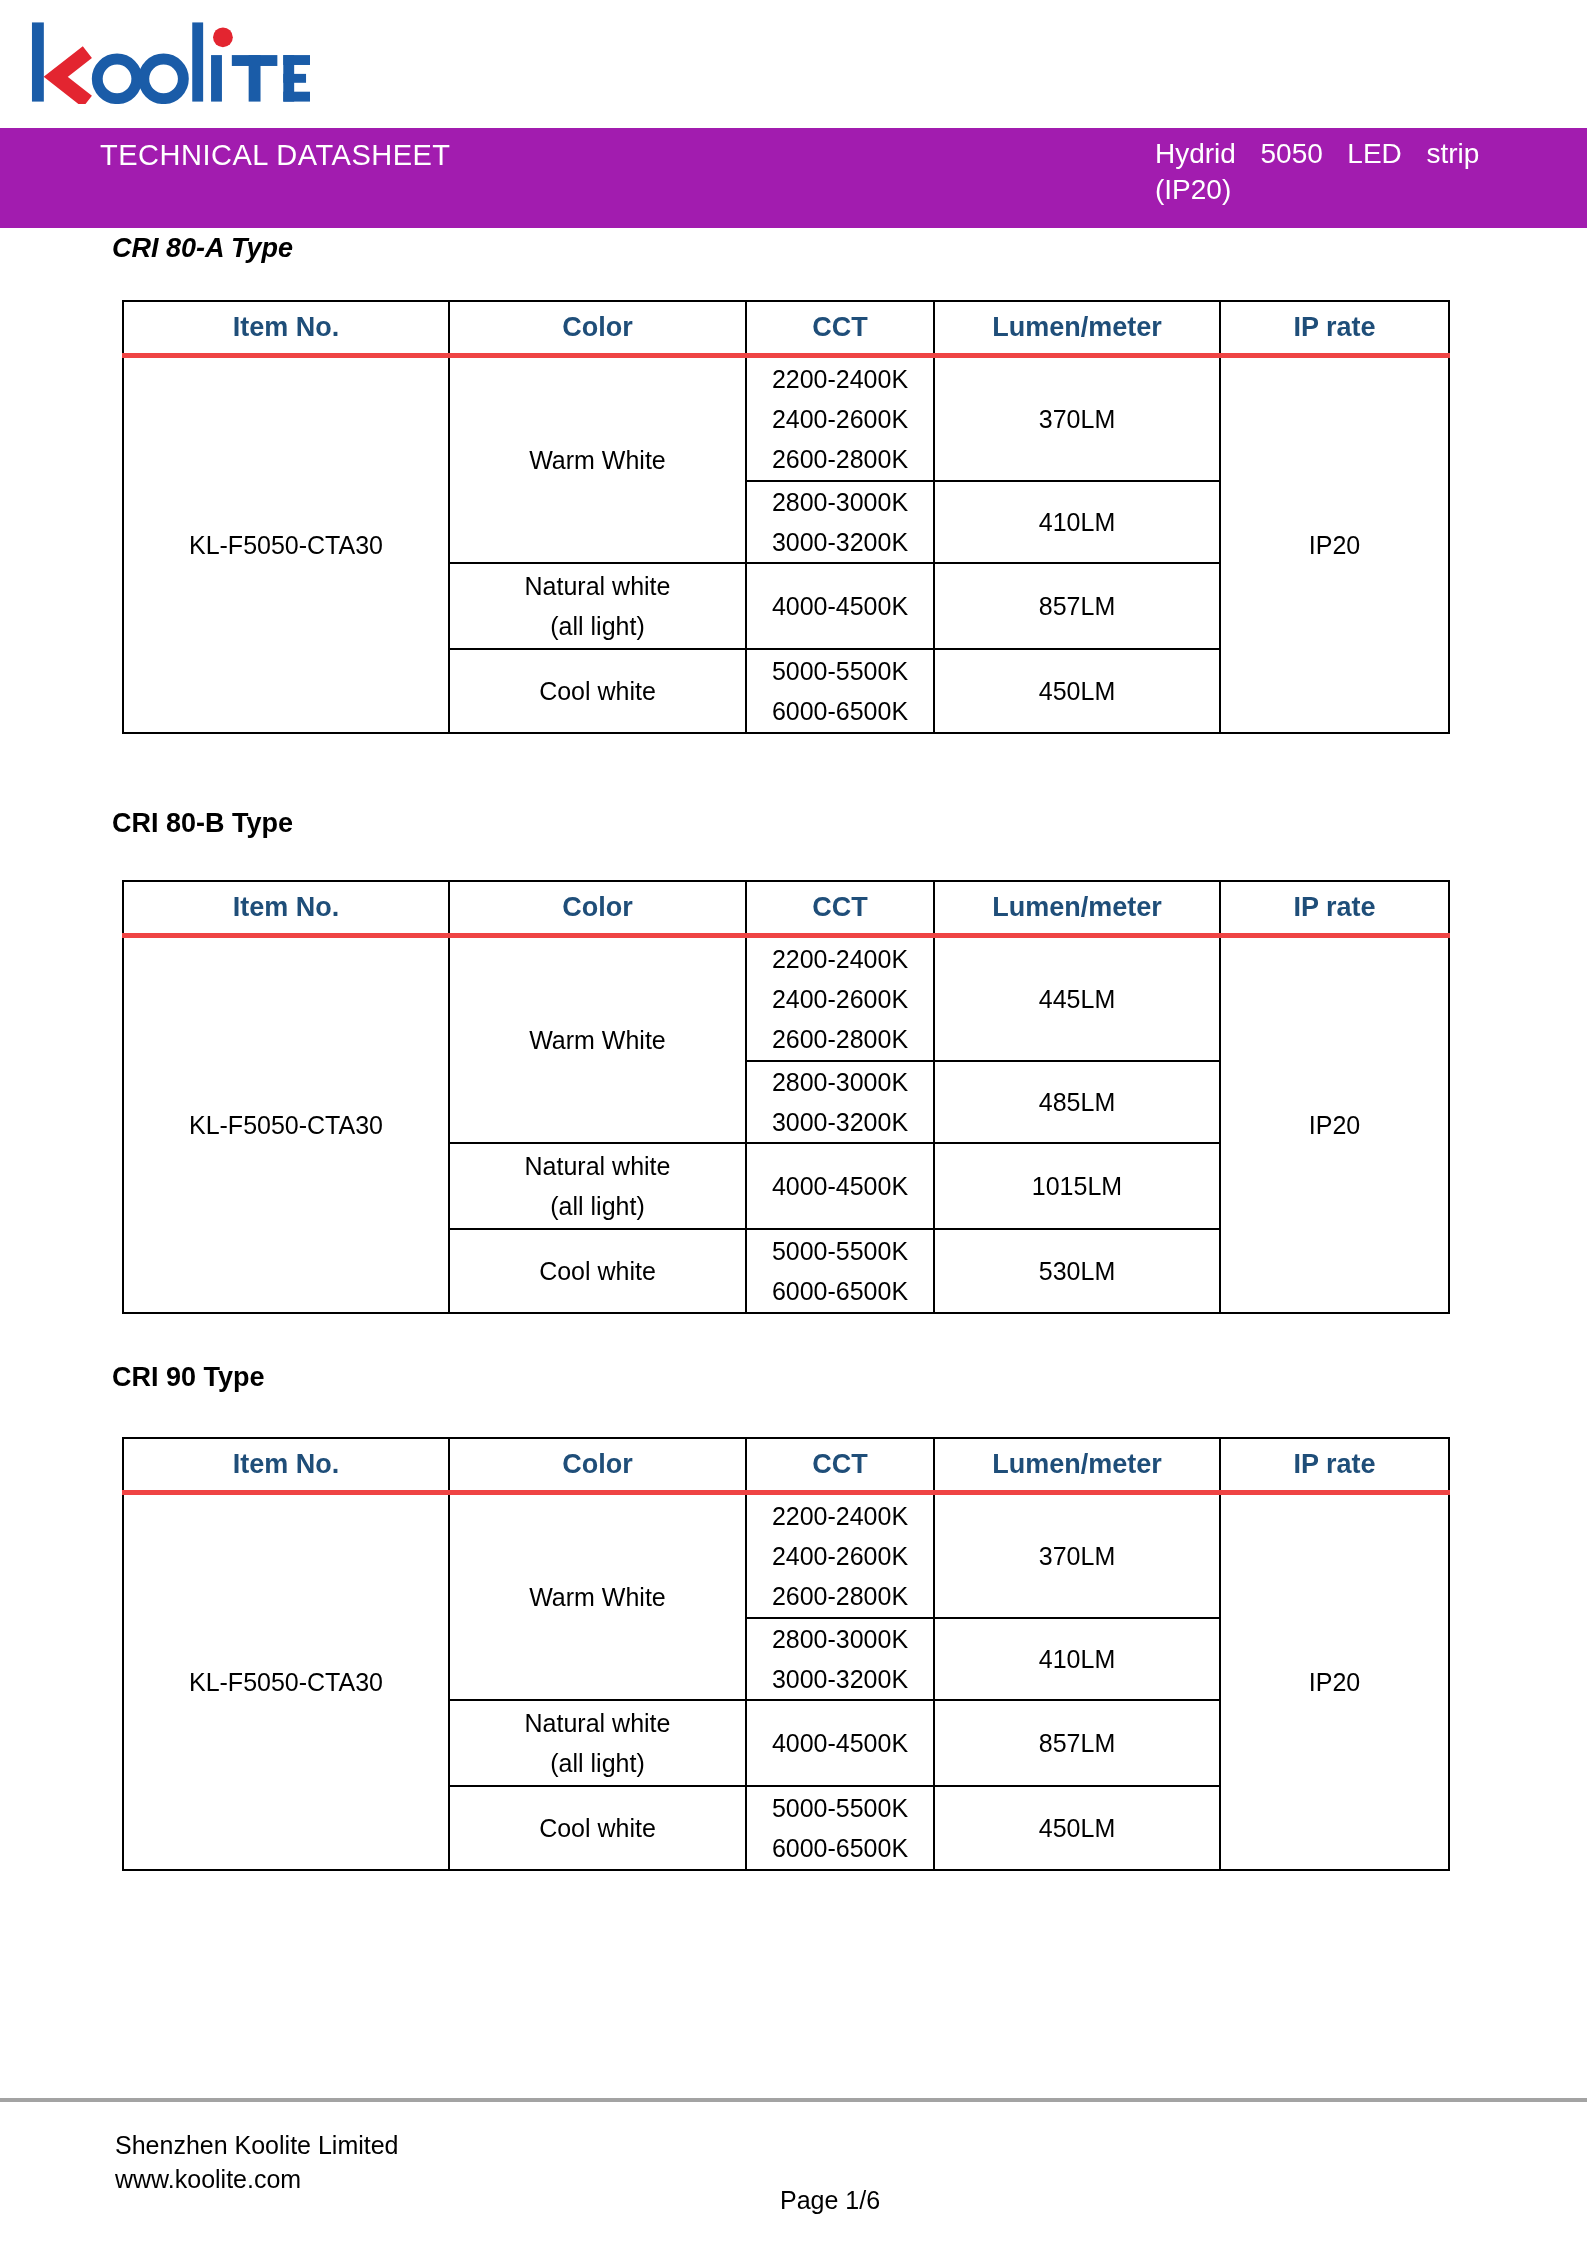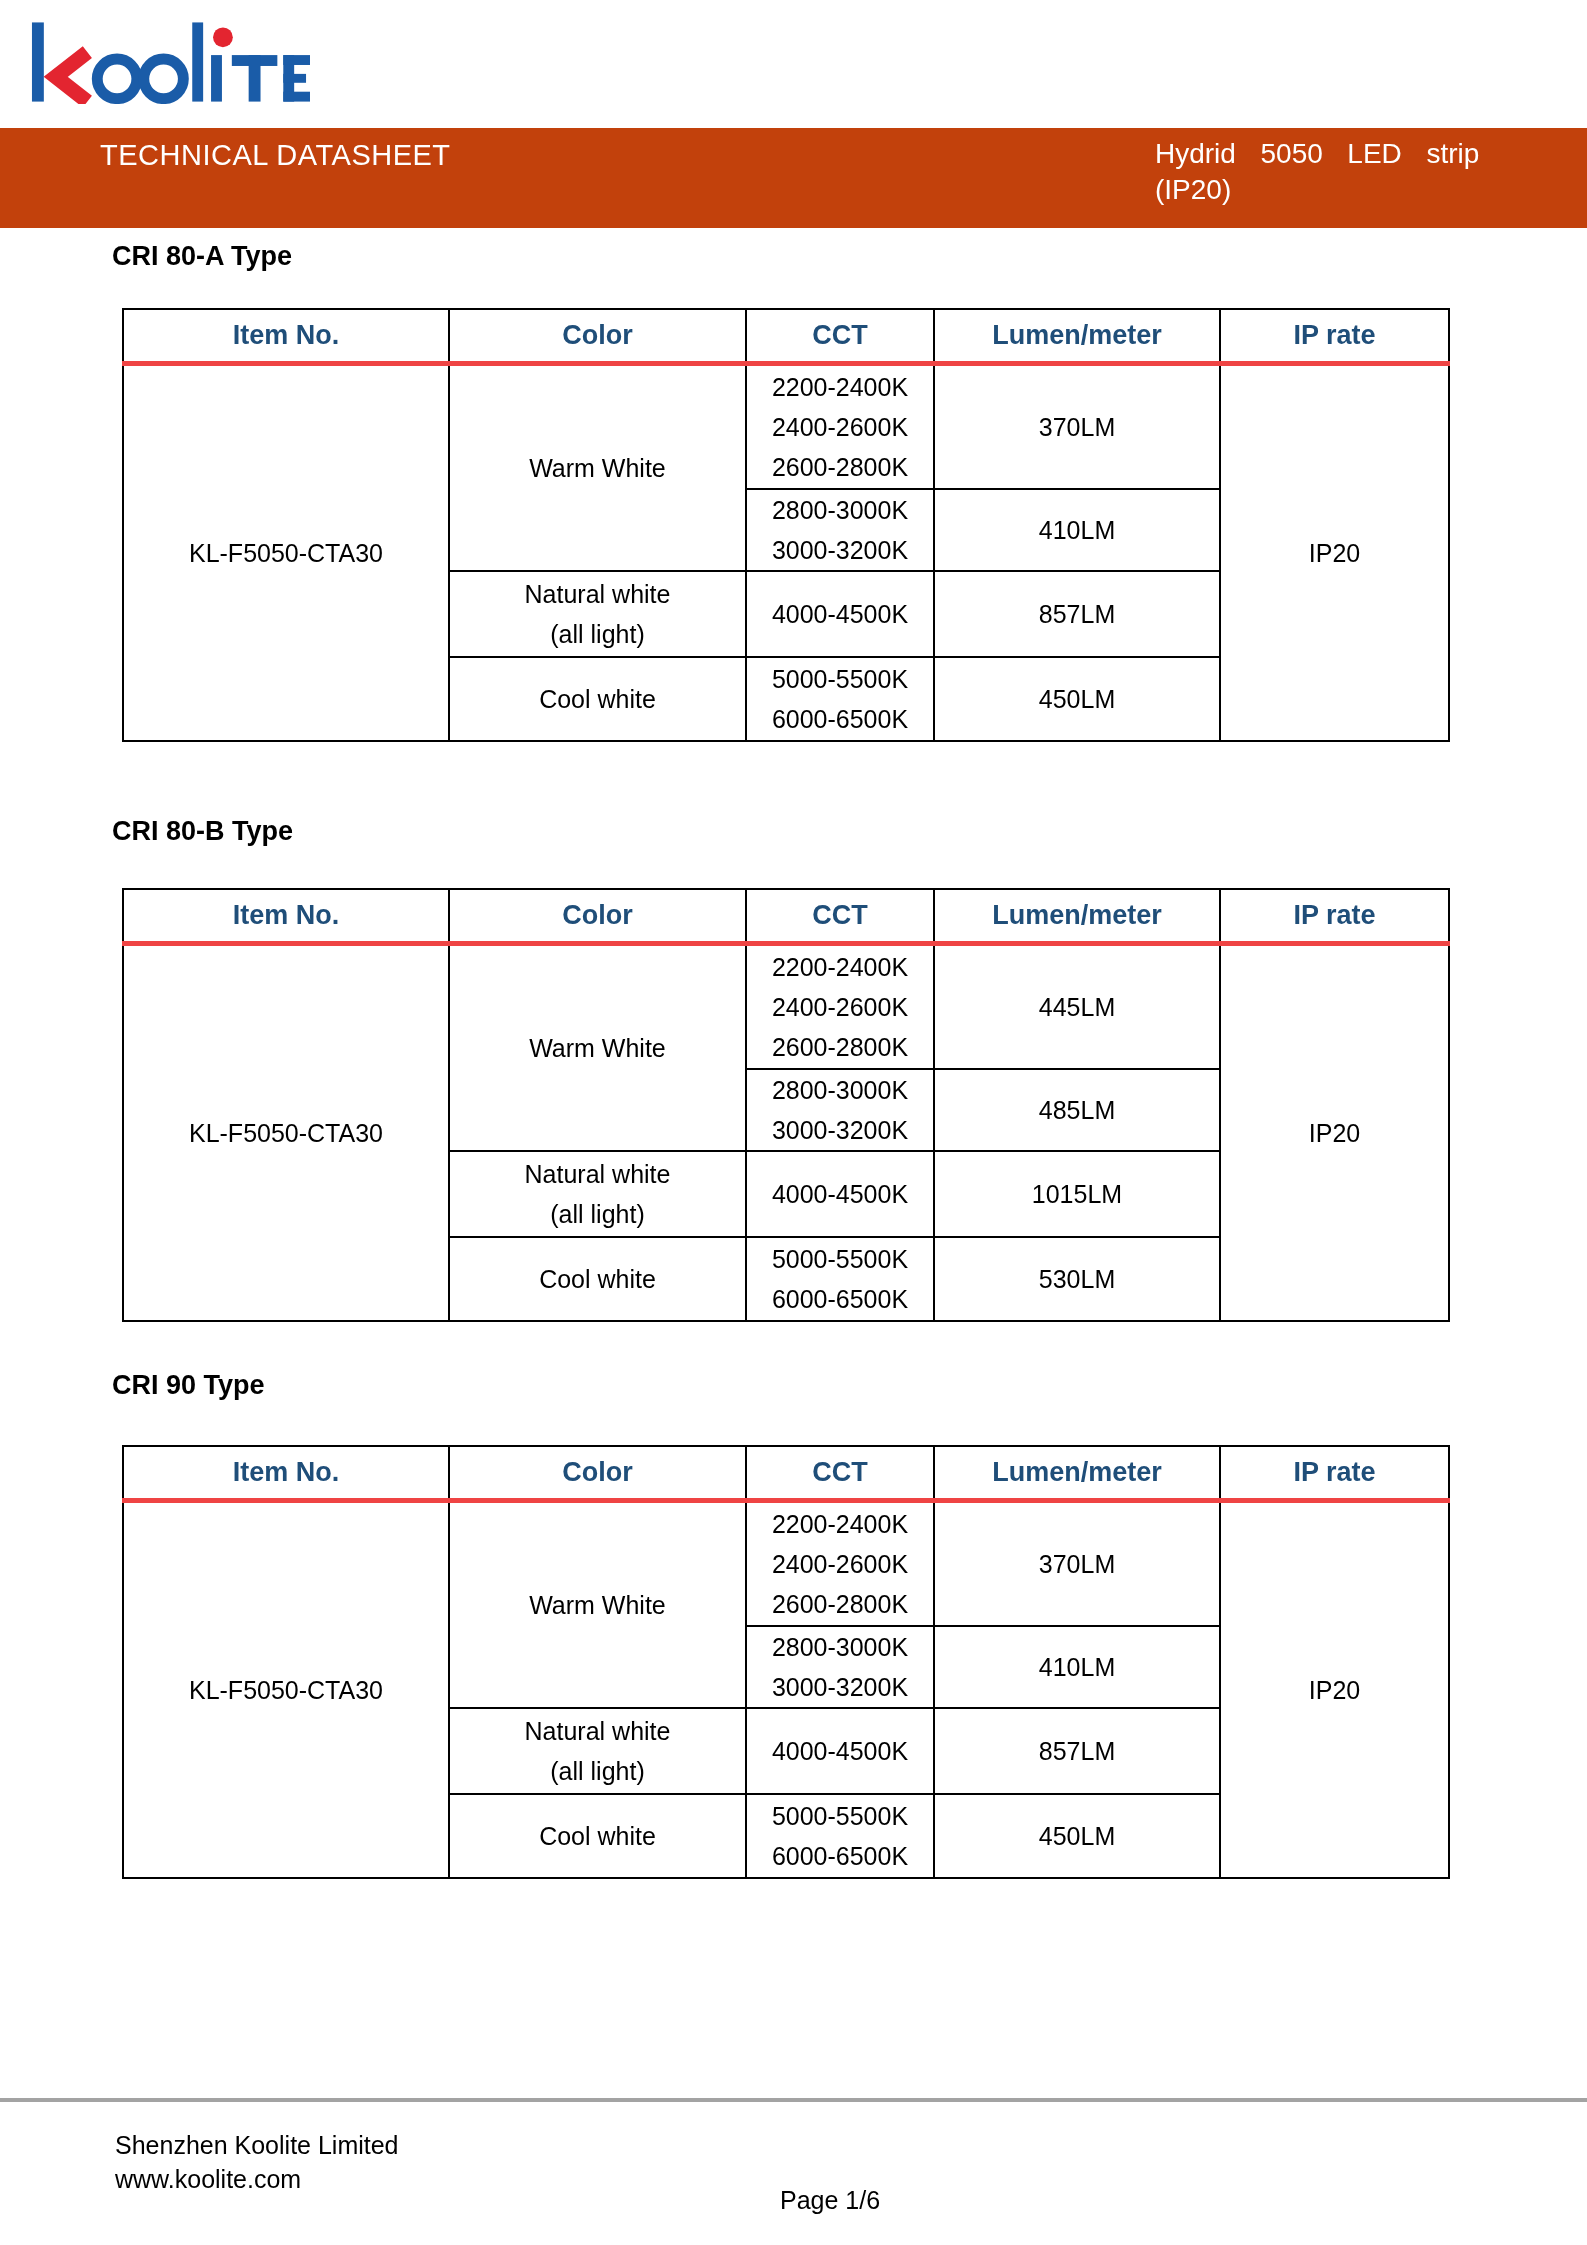--- a/index.html
+++ b/index.html
@@ -12,40 +12,40 @@
     color:#000;
     overflow:hidden;
   }
   
   .logo { display:block; margin:22px 0 0 28px; width:282px; height:82px; }
   
   .bar {
     position:relative;
     margin-top:24px;
     width:100%; height:100px;
-    background:#c2410c;
+    background:#a21caf;
   }
   .bar-title {
     position:absolute; left:100px; top:10px;
     font-size:29px; line-height:34px;
     letter-spacing:0.5px;
     color:#ffffff;
   }
   .product {
     position:absolute; left:1143px; top:8px; width:360px;
     color:#ffffff; font-size:28px; line-height:36px;margin-left:12px;
   }
   .product .l1 { word-spacing:0.6em; white-space:nowrap; }
   
   h2.section {
     margin:12px 0 0 112px;
     font-size:27px; line-height:32px;
     font-weight:bold; color:#000;
   }
-  h2.gap-a { margin-top:12px; }
+  h2.gap-a { margin-top:4px;font-style:italic; }
   h2.gap-b { margin-top:73px; }
   h2.gap-c { margin-top:47px; }
   
   table.spec {
     margin:36px 0 0 122px;
     width:1326px;
     table-layout:fixed;
     border-collapse:collapse;
   }
   table.spec.t2 { margin-top:41px; }

